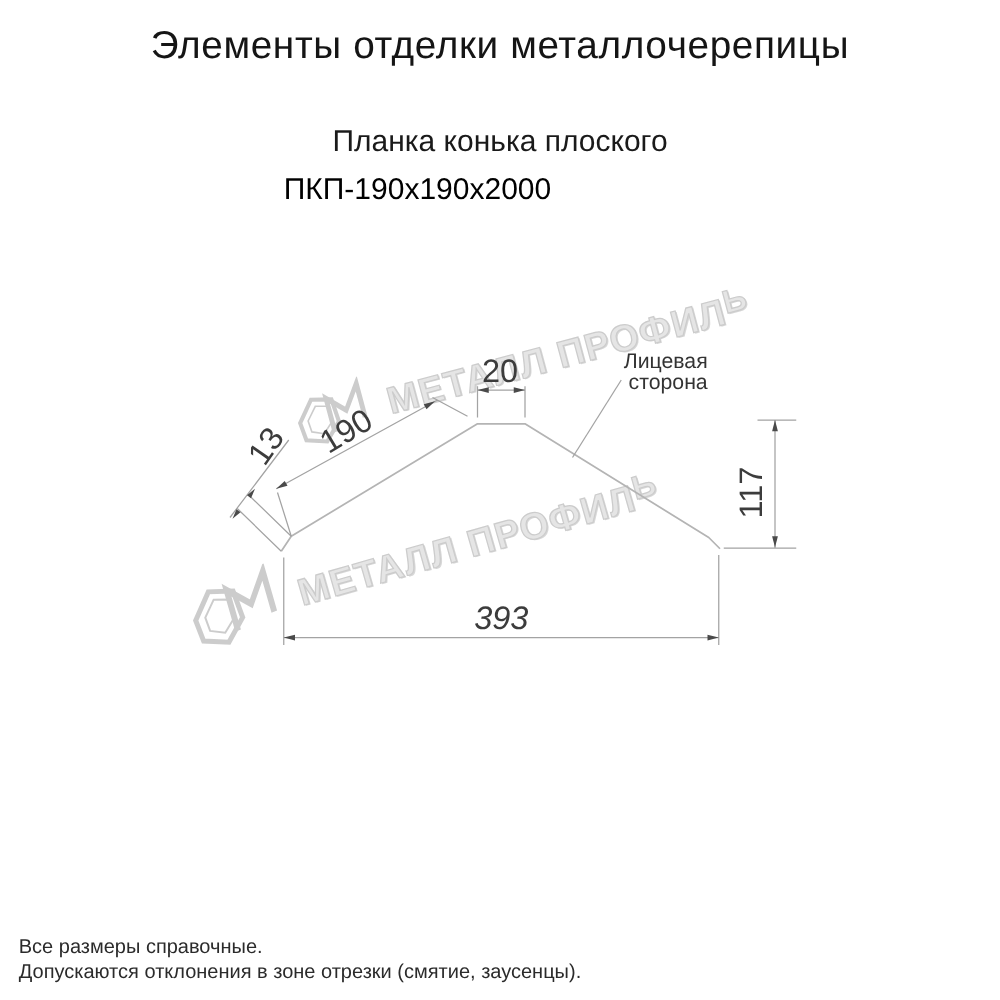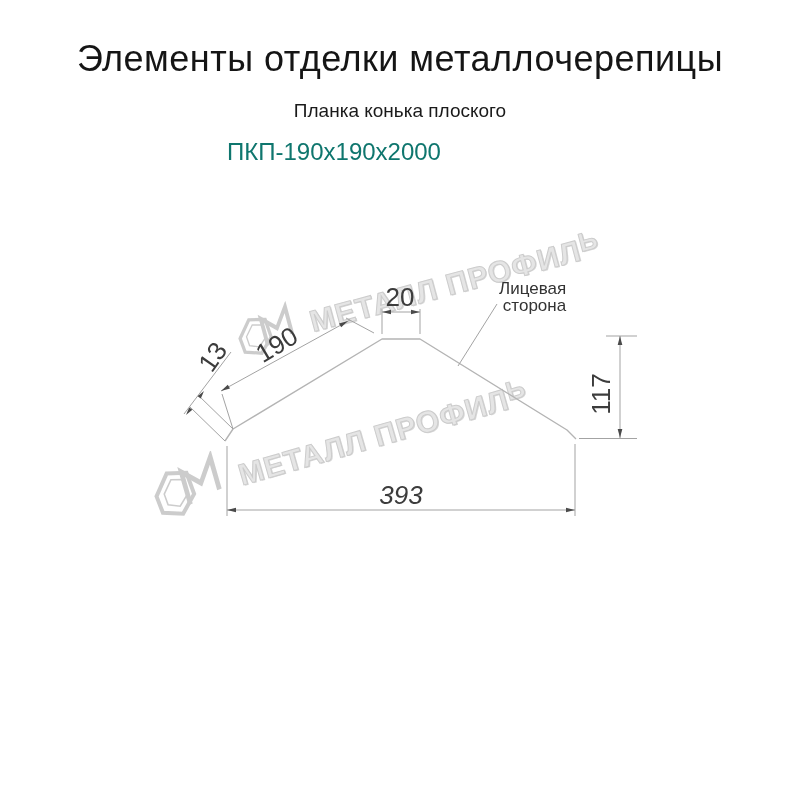--- a/index.html
+++ b/index.html
@@ -1,24 +1,24 @@
 <!DOCTYPE html>
 <html><head>
 <meta charset="utf-8">
 <style>
   html,body{margin:0;padding:0;background:#ffffff;}
   .canvas{position:relative;width:800px;height:800px;background:#fff;overflow:hidden;
           font-family:"Liberation Sans", sans-serif;color:#1f1f1f;}
   
-  .title{position:absolute;left:0;top:38px;width:800px;text-align:center;
-         font-size:36px;letter-spacing:.5px;color:#151515;}
+  .title{position:absolute;left:0;top:18px;width:800px;text-align:center;
+         font-size:31px;letter-spacing:.5px;color:#151515;}
   .subtitle{position:absolute;left:0;top:100px;width:800px;text-align:center;
-            font-size:19px;color:#1a1a1a;}
+            font-size:24px;color:#1a1a1a;}
   .product{position:absolute;left:0;top:138px;width:668px;text-align:center;
-           font-size:24px;color:#0f766e;}
+           font-size:24px;color:#000000;}
   
   .wm{position:absolute;display:flex;align-items:center;gap:10px;
       transform-origin:0 0;opacity:.9;pointer-events:none;}
   .wm-text{font-size:30px;font-weight:bold;letter-spacing:1px;white-space:nowrap;
            color:#e3e3e3;-webkit-text-stroke:1px #c7c7c7;
            text-shadow:1px 1px 0 #d4d4d4;}
   .wm-raised{position:relative;top:-8px;font-size:26px;}
   .wm1{left:230px;top:316px;transform:rotate(-15deg);}
   .wm2{left:144px;top:470px;transform:rotate(-16deg);}
   
@@ -100,14 +100,16 @@
   <span class="dim" style="left:277px;top:345px;transform:translate(-50%,-50%) rotate(-31deg);">190</span>
   <span class="dim" style="left:213px;top:357px;transform:translate(-50%,-50%) rotate(-55deg);">13</span>
   <span class="dim" style="left:601px;top:394px;transform:translate(-50%,-50%) rotate(-90deg);">117</span>
   <span class="dim ctr" style="left:401px;top:495px;font-style:italic;">393</span>
 
   <div class="face-label">
     <div>Лицевая</div>
     <div>сторона</div>
   </div>
 
+  <div class="foot foot1">Все размеры справочные.</div>
+  <div class="foot foot2">Допускаются отклонения в зоне отрезки (смятие, заусенцы).</div>
 
 </div>
 
 </body></html>

